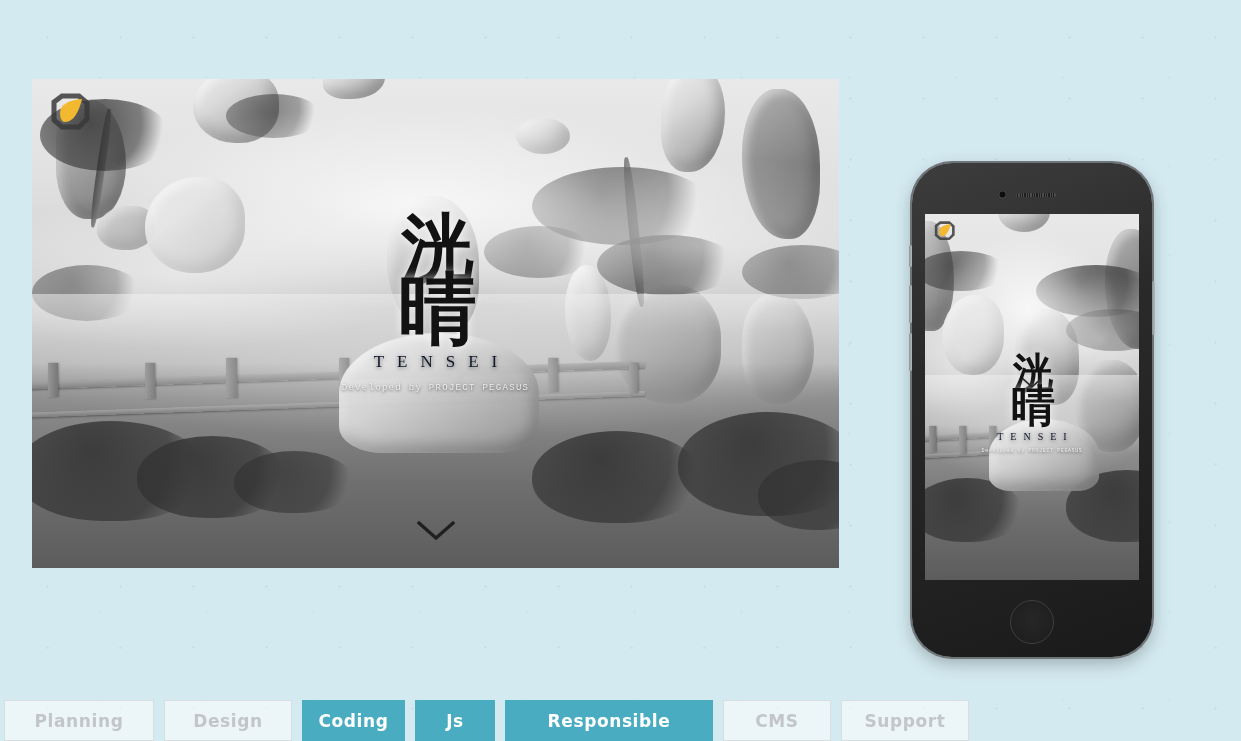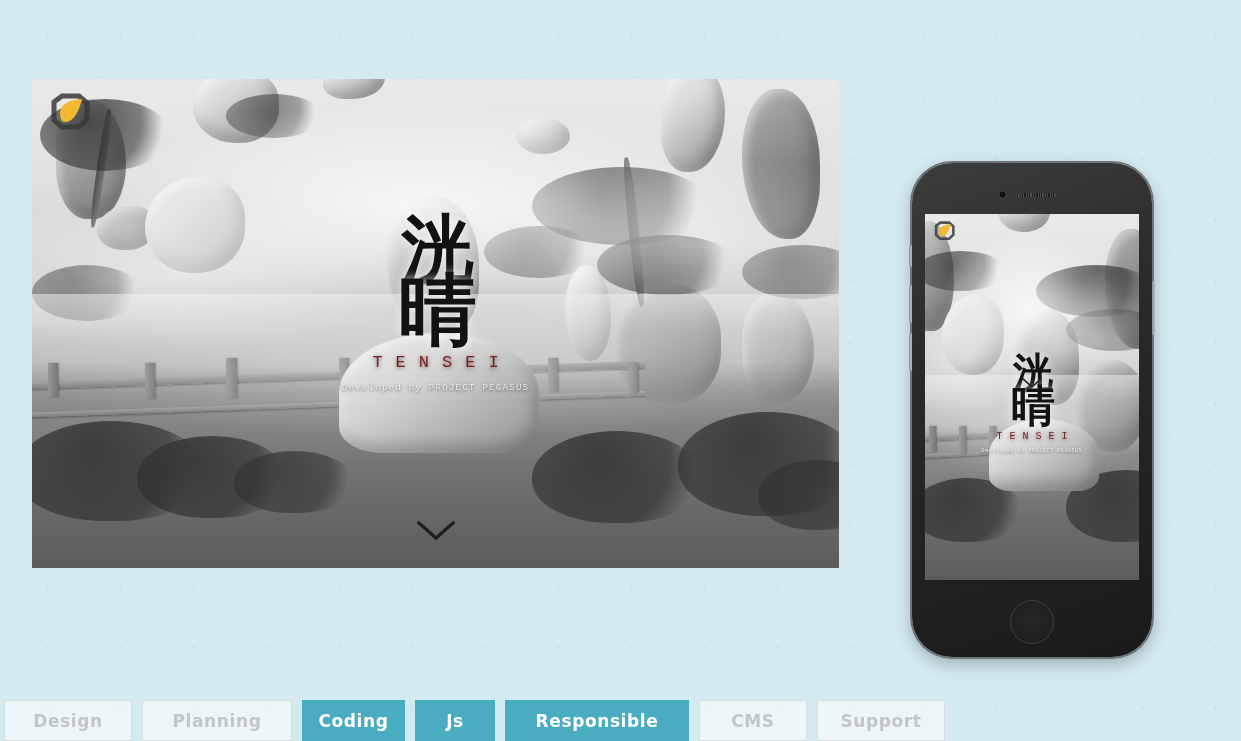--- a/index.html
+++ b/index.html
@@ -144,22 +144,22 @@
     font-weight: 700;
     line-height: 0.9;
     text-shadow: 0 0 10px rgba(255,255,255,0.85);
   }
   .kanji-1 { font-size: 72px; letter-spacing: -4px; }
   .kanji-2 { font-size: 78px; letter-spacing: -4px; margin-top: -6px; }
   .romaji {
     margin-top: 8px;
     font-size: 17px;
     letter-spacing: 13px;
-    color: #7f1d1d;
-    font-family: Liberation Mono, monospace;
+    color: #0f172a;
+    font-family: Liberation Serif, serif;
     text-shadow: 0 1px 4px rgba(0,0,0,0.55);
     padding-left: 13px;
   }
   .byline {
     margin-top: 11px;
     font-size: 9px;
     letter-spacing: 1.3px;
     color: #ededed;
     font-family: Liberation Mono, monospace;
     text-shadow: 0 1px 3px rgba(0,0,0,0.6);
@@ -424,22 +424,22 @@
 
       <svg class="chevron phone" viewBox="0 0 40 22">
         <polyline points="4,4 20,18 36,4" fill="none" stroke="#2a2a2a" stroke-width="3" stroke-linecap="square" stroke-linejoin="miter"></polyline>
       </svg>
     </div>
 
     <div class="phone-home"></div>
   </div>
 
   <div class="tag-bar" id="tag-bar">
+      <div class="tag off" style="width: 150px;">Planning</div>
       <div class="tag off" style="width: 128px;">Design</div>
-      <div class="tag off" style="width: 150px;">Planning</div>
       <div class="tag on" style="width: 103px;">Coding</div>
       <div class="tag on" style="width: 80px;">Js</div>
-      <div class="tag on" style="width: 184px;">Responsible</div>
+      <div class="tag on" style="width: 208px;">Responsible</div>
       <div class="tag off" style="width: 108px;">CMS</div>
       <div class="tag off" style="width: 128px;">Support</div>
     </div>
 
 </div>
 
 </body></html>

